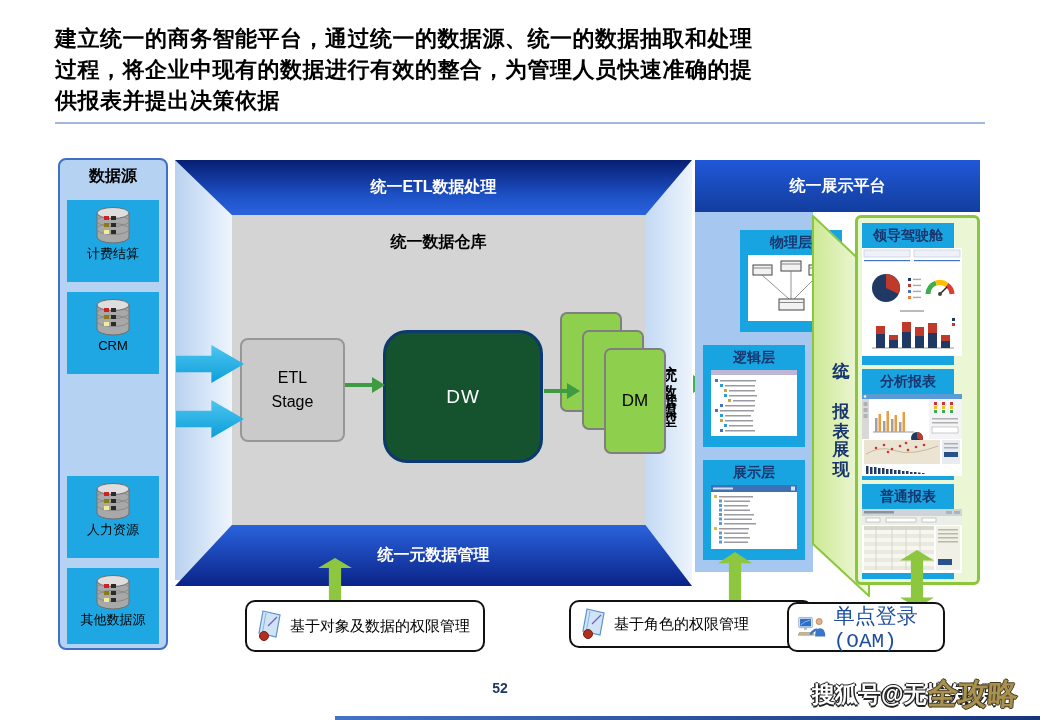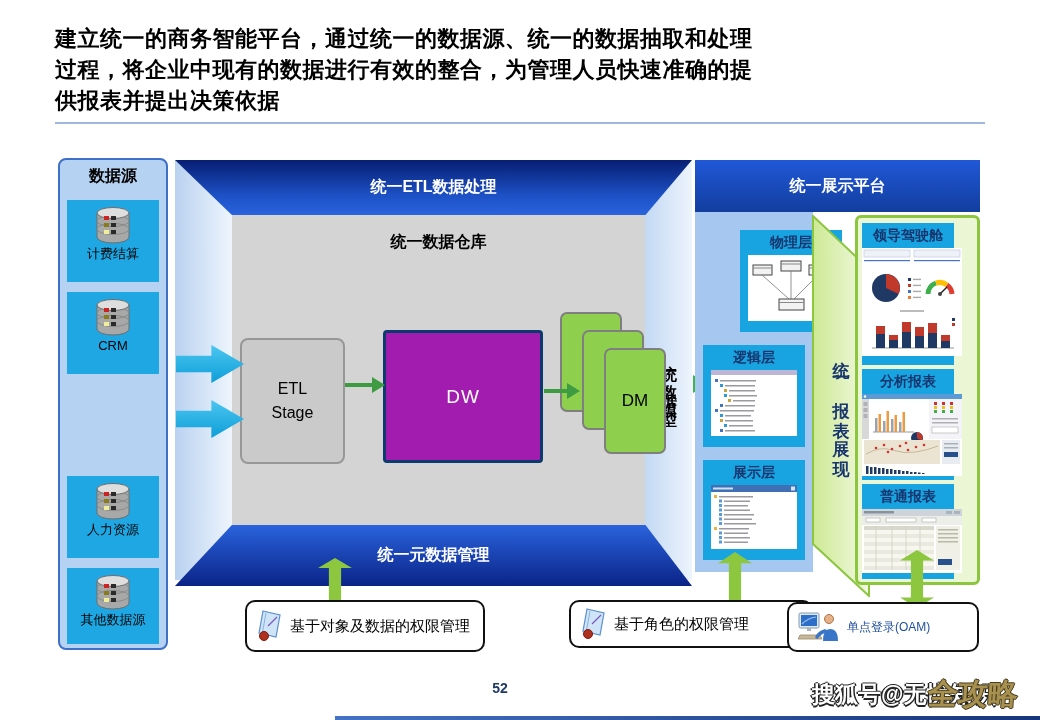--- a/index.html
+++ b/index.html
@@ -32,25 +32,25 @@
   .frame-bottom{left:175px;top:525px;width:517px;height:61px;
              background:linear-gradient(180deg,#2a63dd,#0a2387);
              clip-path:polygon(11% 0,91% 0,100% 100%,0 100%);
              color:#fff;font-weight:bold;font-size:16px;}
   .frame-inner{left:232px;top:215px;width:413px;height:310px;background:#d4d4d4;}
   .dwh-title{left:232px;top:232px;width:413px;text-align:center;font-size:16px;font-weight:bold;}
   .vtext{writing-mode:vertical-rl;text-orientation:upright;font-weight:bold;}
   .frame-right-label{left:645px;top:280px;width:47px;height:200px;font-size:16px;
                      letter-spacing:9px;}
 
-  .etl-box{left:240px;top:338px;width:105px;height:126px;background:#cacaca;
+  .etl-box{left:240px;top:338px;width:105px;height:104px;background:#cacaca;
            border:2px solid #979797;border-radius:8px;font-size:16px;white-space:pre-line;
            text-align:center;line-height:1.5;box-sizing:border-box;}
-  .dw-box{left:383px;top:330px;width:160px;height:133px;background:#a21caf;
-          border:3px solid #0c3a6e;border-radius:4px;color:#fff;font-size:19px;
+  .dw-box{left:383px;top:330px;width:160px;height:133px;background:#14532d;
+          border:3px solid #0c3a6e;border-radius:24px;color:#fff;font-size:19px;
           box-sizing:border-box;letter-spacing:1px;}
   .dm-card{width:62px;height:100px;background:#8ed04e;border:2px solid #7f7f7f;
            border-radius:7px;box-sizing:border-box;font-size:17px;}
 
   .block-arrow{width:68px;height:38px;background:linear-gradient(180deg,#4cc6f0,#0d9ed8);
            clip-path:polygon(0 28%,52% 28%,52% 0,100% 50%,52% 100%,52% 72%,0 72%);}
 
   
   .dp-header{left:695px;top:160px;width:285px;height:52px;
              background:linear-gradient(180deg,#2058d8,#123e9e);
@@ -470,21 +470,21 @@
   </div>
   <div class="abs btn" style="left:569px;top:600px;width:244px;height:48px;">
     <svg width="27" height="32" viewBox="0 0 27 32">
       <polygon points="7,1 24,5 20,27 3,23" fill="#cfe4f7" stroke="#5b8fd0" stroke-width="1.2"></polygon>
       <line x1="10" y1="3" x2="6" y2="25" stroke="#8ab4e0" stroke-width="1"></line>
       <line x1="21" y1="7" x2="12" y2="16" stroke="#7a5bc0" stroke-width="1.2"></line>
       <circle cx="8" cy="26" r="4.5" fill="#b03020" stroke="#7a1c12"></circle>
     </svg>
     <span>基于角色的权限管理</span>
   </div>
-  <div class="abs btn" style="left:787px;top:602px;width:192px;height:50px;font-size:12px;color:#1f4e9c;">
+  <div class="abs btn" style="left:787px;top:602px;width:158px;height:50px;font-size:21px;color:#1f4e9c;font-family:Liberation Mono, monospace;">
     <svg width="42" height="32" viewBox="0 0 42 32">
       <rect x="1" y="2" width="20" height="15" rx="1.5" fill="#dce9f8" stroke="#8899aa"></rect>
       <rect x="3" y="4" width="16" height="11" fill="#2e6ec8"></rect>
       <path d="M4,13 q6,-6 14,-7" stroke="#9cc4ee" fill="none" stroke-width="1.2"></path>
       <rect x="9" y="17" width="4" height="3" fill="#aab4be"></rect>
       <polygon points="2,24 22,24 24,28 0,28" fill="#c8b89a" stroke="#988a6a" stroke-width="0.8"></polygon>
       <circle cx="31" cy="8" r="4.5" fill="#e8b088" stroke="#a87848"></circle>
       <path d="M25,30 q0,-12 7,-12 q8,0 8,12 Z" fill="#3a76c8"></path>
       <path d="M27,20 q-6,2 -8,6" stroke="#3a76c8" stroke-width="3.5" fill="none" stroke-linecap="round"></path>
     </svg>

